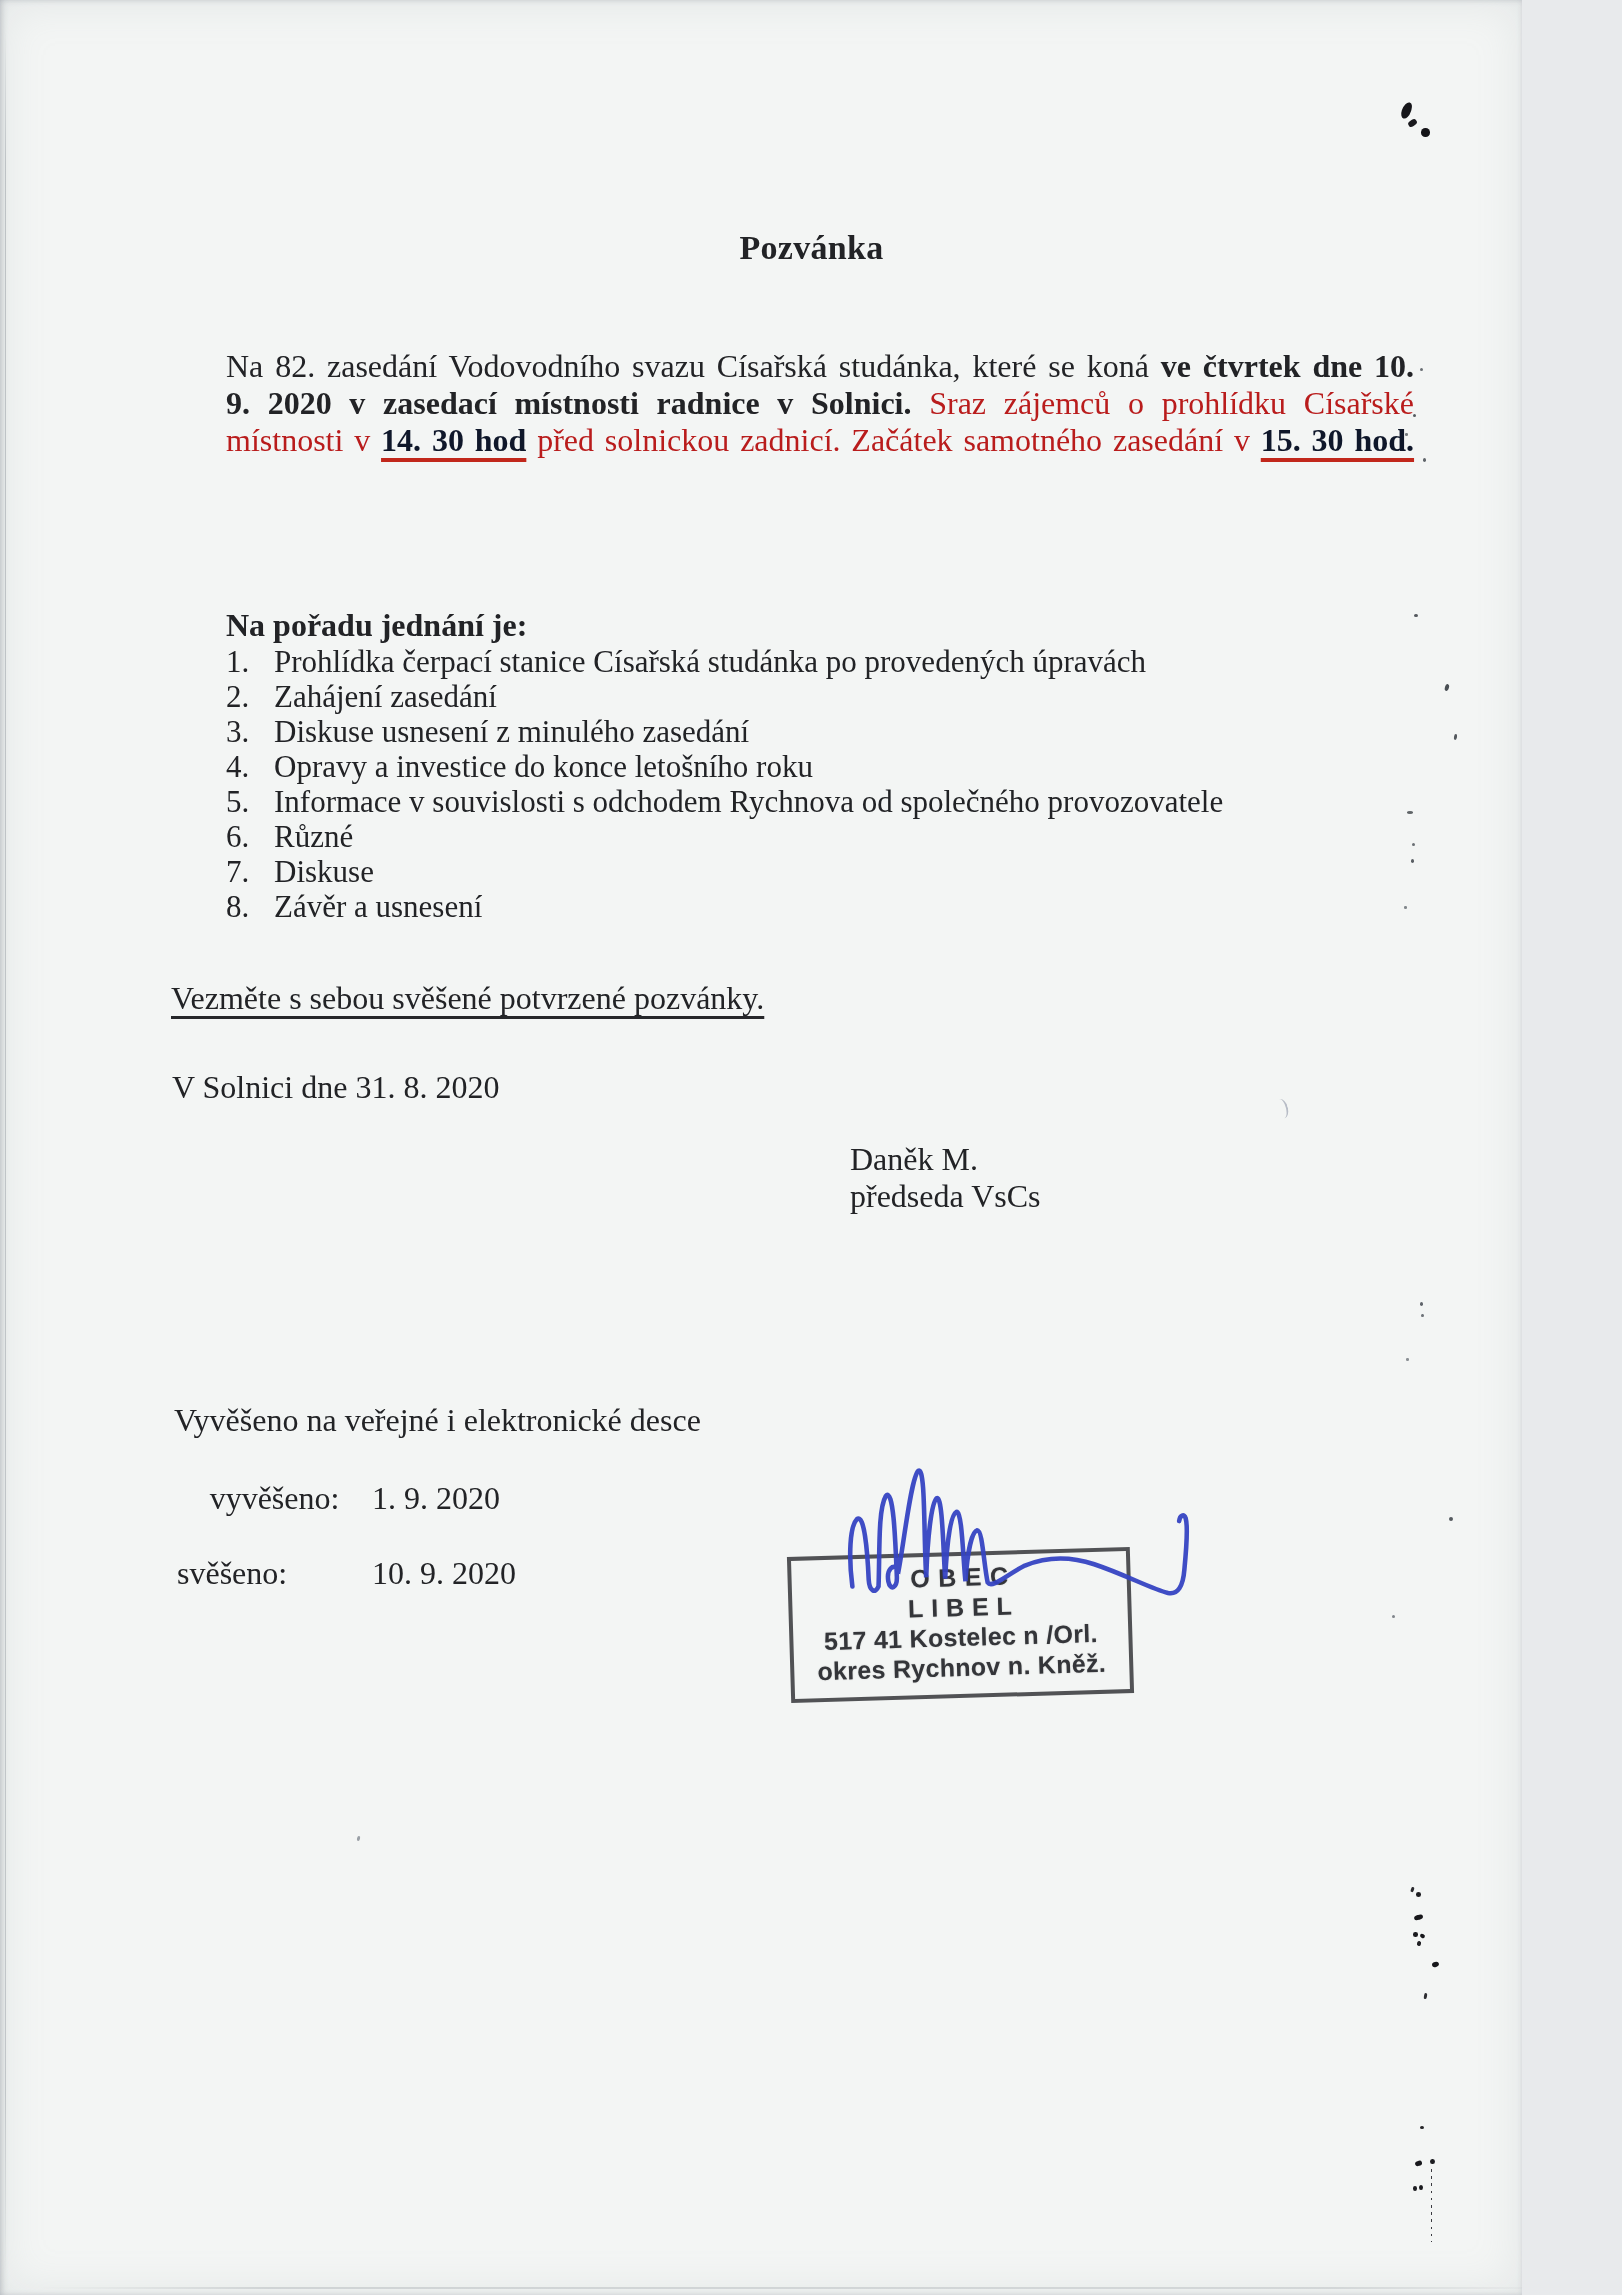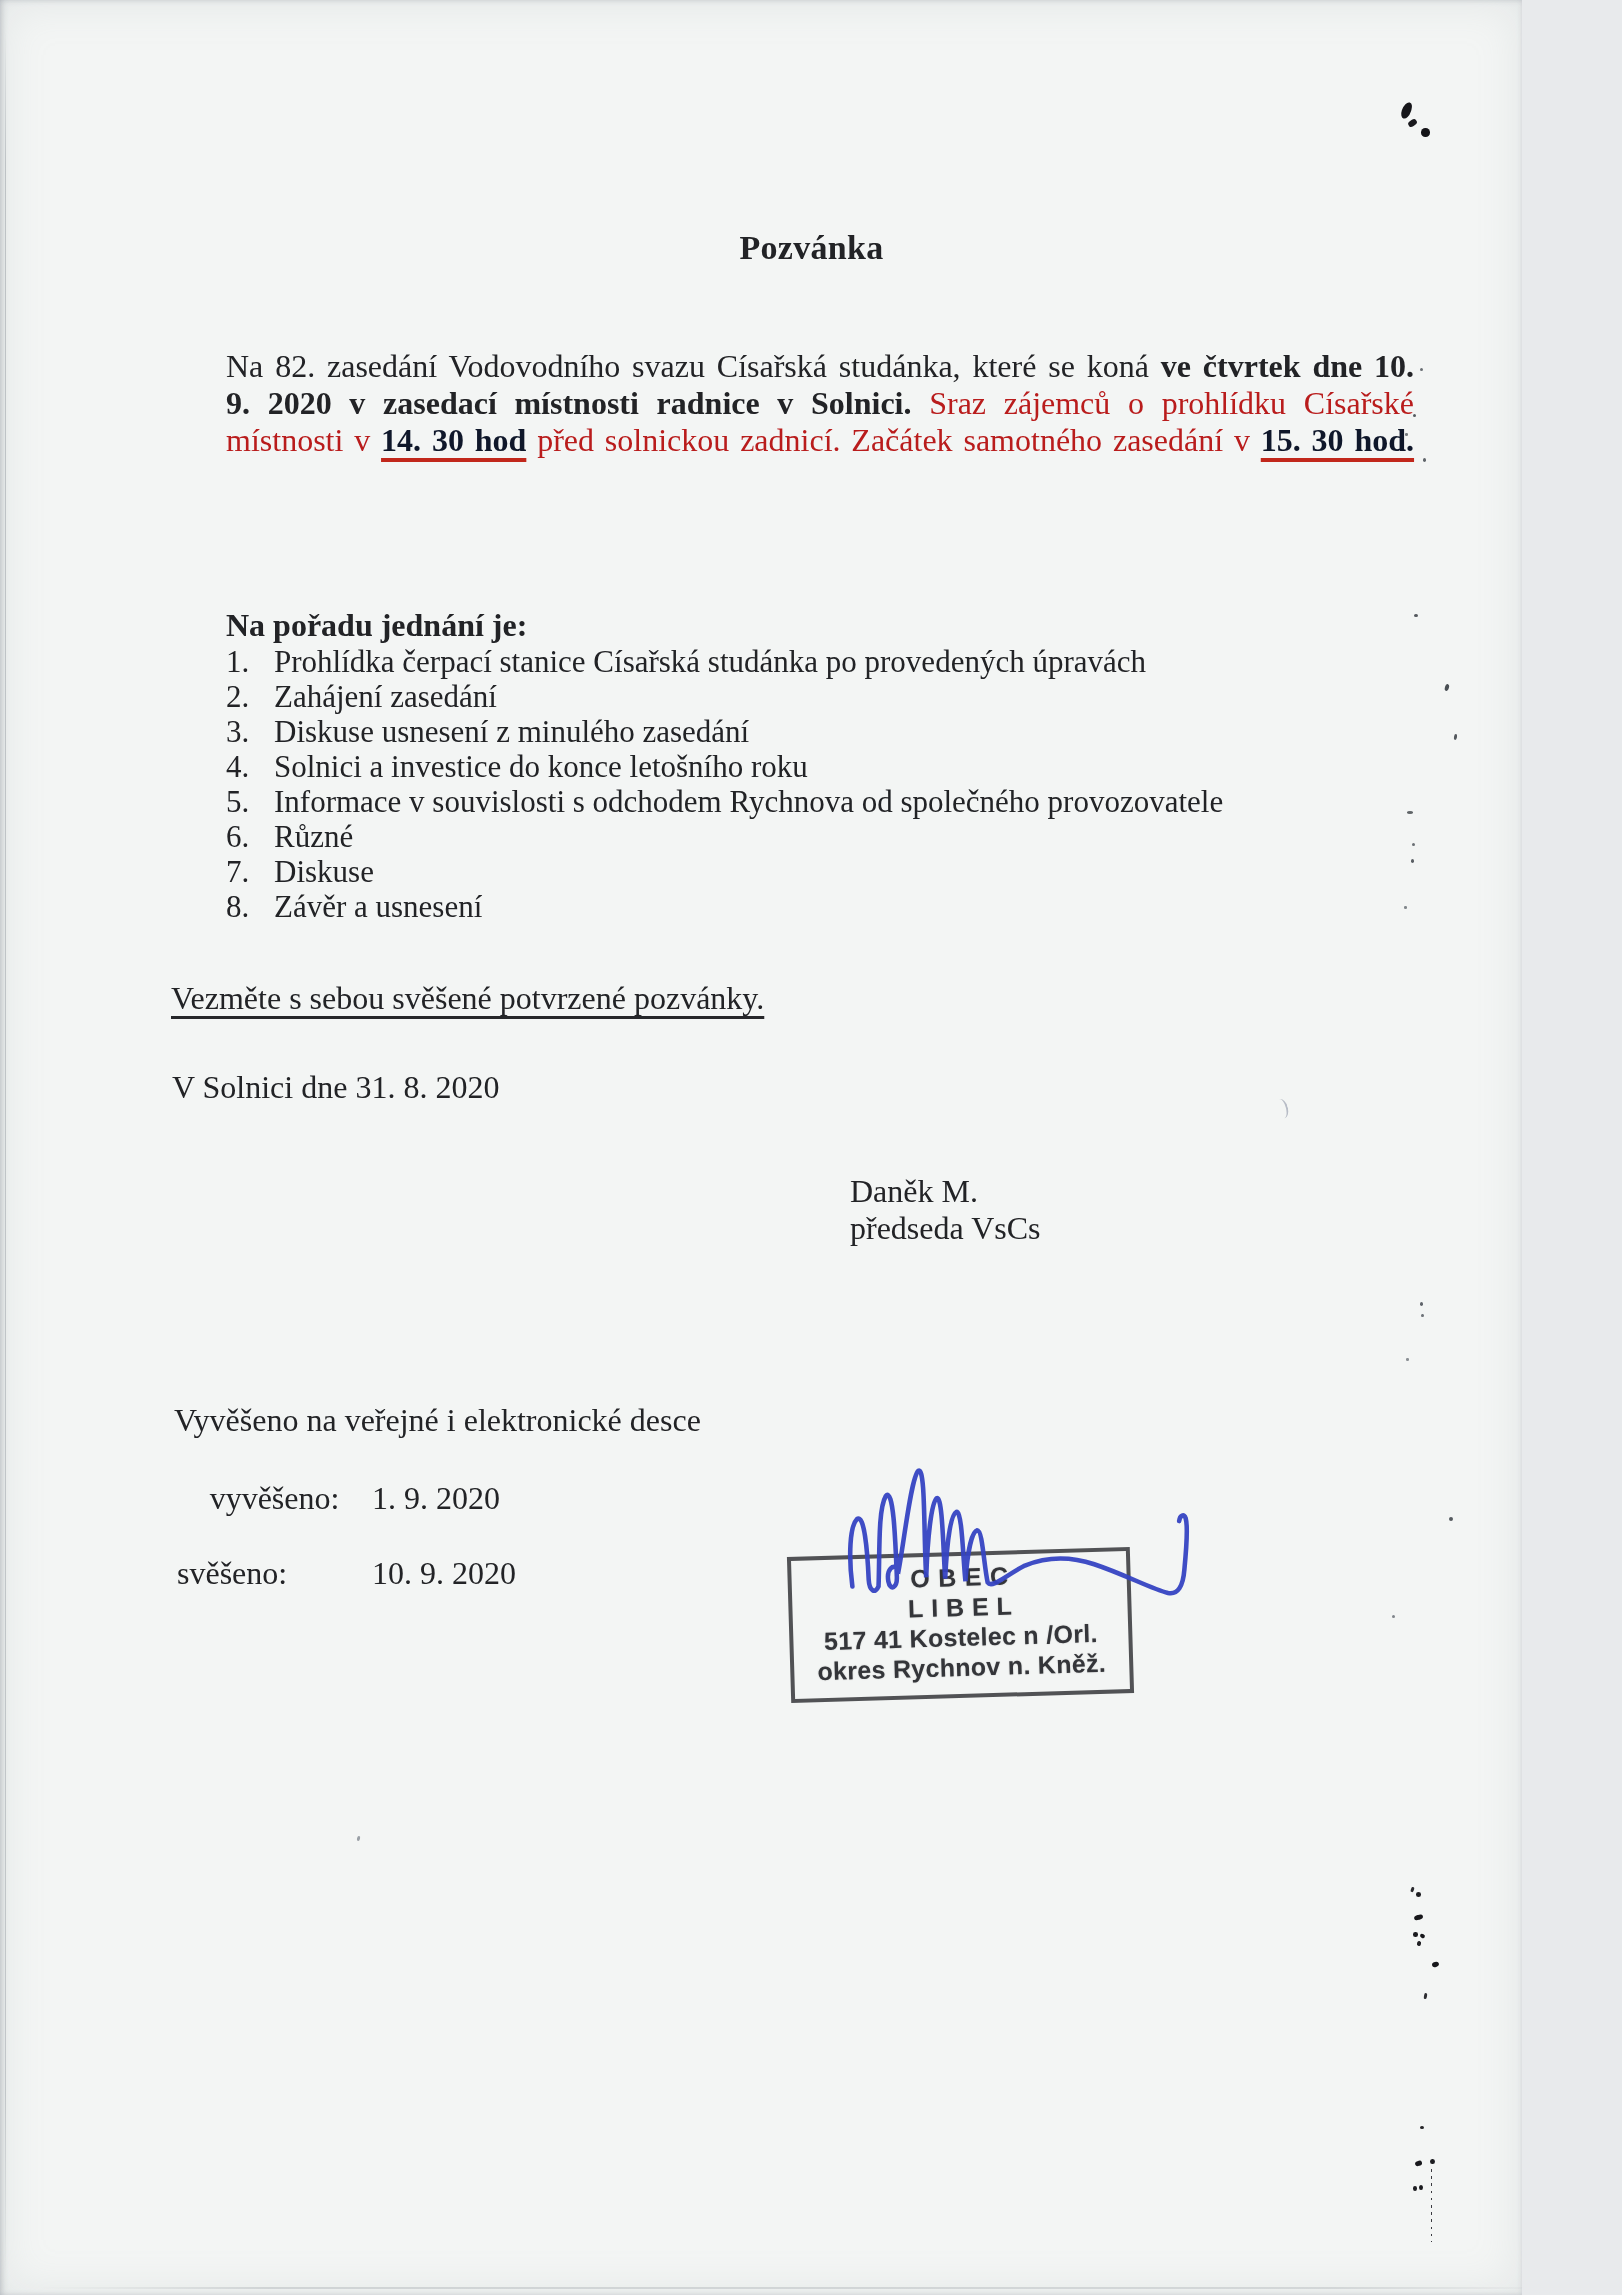--- a/index.html
+++ b/index.html
@@ -33,21 +33,21 @@
   .agenda-heading{position:absolute;left:226px;top:607px;font-size:32px;font-weight:bold;}
   .agenda{position:absolute;left:226px;top:644px;list-style:none;margin:0;padding:0;}
   .agenda-row{line-height:35px;font-size:31px;white-space:nowrap;}
   .agenda-num{display:inline-block;width:48px;}
 
   .notice{position:absolute;left:171px;top:980px;font-size:32px;
     text-decoration:underline;text-decoration-thickness:2.6px;text-underline-offset:6.5px;
     text-decoration-color:#26272a;}
   .dateline{position:absolute;left:172px;top:1069px;font-size:32px;}
 
-  .signoff{position:absolute;left:850px;top:1141px;font-size:32px;line-height:37px;margin-top:32px;}
+  .signoff{position:absolute;left:850px;top:1141px;font-size:32px;line-height:37px;}
 
   .posting-heading{position:absolute;left:174px;top:1402px;font-size:32px;}
   .posting-row{position:absolute;left:177px;font-size:32px;white-space:nowrap;}
   .posting-row.row1{top:1480px;text-align:center;}
   .posting-row.row2{top:1555px;}
   .posting-label{display:inline-block;width:195px;}
 
   .stamp{position:absolute;left:789px;top:1552px;width:335px;height:132px;
     border:4.6px solid rgba(45,46,50,.82);transform:rotate(-1.7deg);
     text-align:center;box-sizing:content-box;padding-top:5.9px;
@@ -79,21 +79,21 @@
     <span class="b">9. 2020 v zasedací místnosti radnice v Solnici.</span><span class="r"> Sraz zájemců o prohlídku Císařské</span><br>
     <span class="r">místnosti v </span><span class="rbu">14. 30 hod</span><span class="r"> před solnickou zadnicí. Začátek samotného zasedání v </span><span class="rbu">15. 30 hod.</span>
   </div>
 
   <div class="agenda-heading">Na pořadu jednání je:</div>
 
   <div class="agenda">
     <div class="agenda-row"><span class="agenda-num">1.</span><span>Prohlídka čerpací stanice Císařská studánka po provedených úpravách</span></div>
     <div class="agenda-row"><span class="agenda-num">2.</span><span>Zahájení zasedání</span></div>
     <div class="agenda-row"><span class="agenda-num">3.</span><span>Diskuse usnesení z minulého zasedání</span></div>
-    <div class="agenda-row"><span class="agenda-num">4.</span><span>Solnici a investice do konce letošního roku</span></div>
+    <div class="agenda-row"><span class="agenda-num">4.</span><span>Opravy a investice do konce letošního roku</span></div>
     <div class="agenda-row"><span class="agenda-num">5.</span><span>Informace v souvislosti s odchodem Rychnova od společného provozovatele</span></div>
     <div class="agenda-row"><span class="agenda-num">6.</span><span>Různé</span></div>
     <div class="agenda-row"><span class="agenda-num">7.</span><span>Diskuse</span></div>
     <div class="agenda-row"><span class="agenda-num">8.</span><span>Závěr a usnesení</span></div>
   </div>
 
   <div class="notice">Vezměte s sebou svěšené potvrzené pozvánky.</div>
 
   <div class="dateline">V Solnici dne 31. 8. 2020</div>
 

